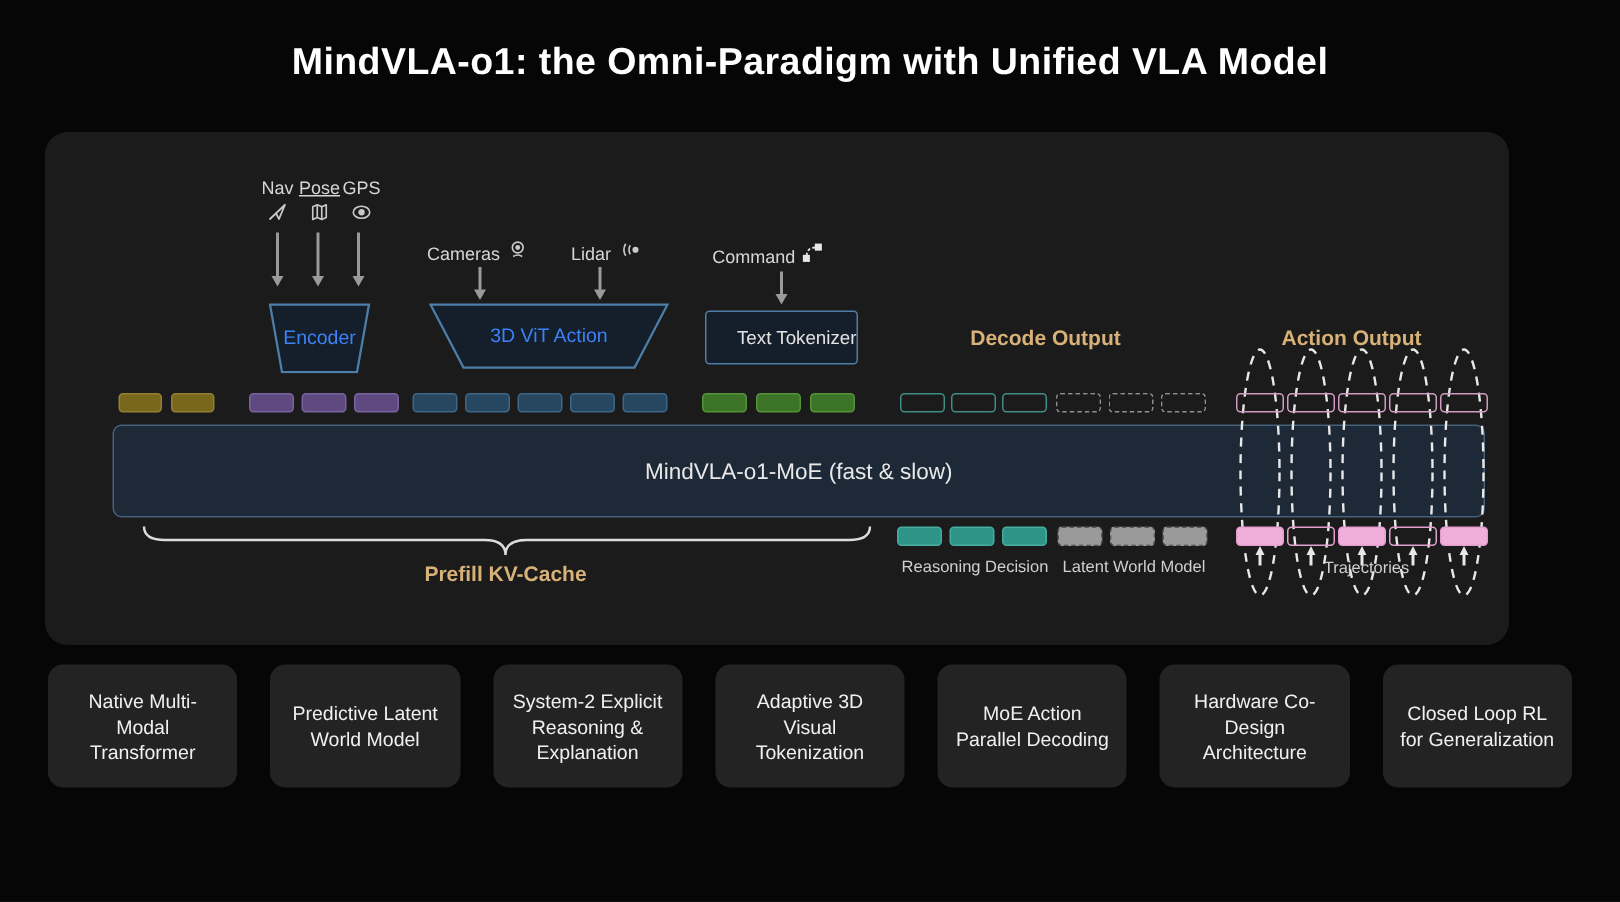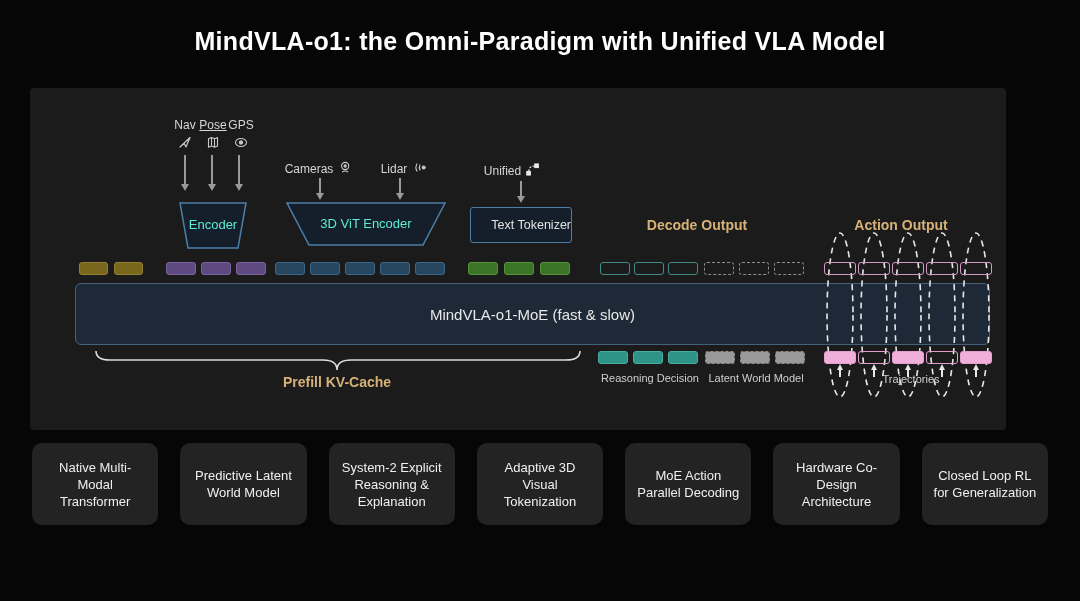--- a/index.html
+++ b/index.html
@@ -7,35 +7,35 @@
     --blue-border:#4d7ea8; --navy-fill:#141f2b; --moe-fill:#1d2936; --moe-border:#45607a;
     --txt:#d8d8d8;
   }
   *{box-sizing:border-box;margin:0;padding:0;}
   body{width:1080px;height:601px;background:var(--page-bg);overflow:hidden;
        font-family:"Liberation Sans","DejaVu Sans",sans-serif;color:var(--txt);}
   .page{position:relative;width:1080px;height:601px;}
   .title{position:absolute;top:27px;left:0;width:1080px;text-align:center;
          color:#fff;font-size:25px;font-weight:bold;letter-spacing:.3px;}
   .panel{position:absolute;left:30px;top:88px;width:976px;height:342px;
-         background:var(--panel-bg);border-radius:4px;}
+         background:var(--panel-bg);border-radius:15px;}
   .abs{position:absolute;}
   .ctr{transform:translateX(-50%);}
   .lbl{font-size:12px;color:#d6d6d6;white-space:nowrap;}
   .small-lbl{font-size:11px;color:#cfcfcf;white-space:nowrap;}
   .tan{color:var(--accent);font-size:14px;font-weight:bold;white-space:nowrap;}
   .icon{color:#c9c9c9;display:inline-block;vertical-align:middle;}
   .iconrow{display:flex;align-items:center;gap:5px;}
   .v-arrow{position:absolute;width:2px;background:#9a9a9a;}
   .v-arrow::after{content:'';position:absolute;bottom:-6px;left:-3px;
       border:4px solid transparent;border-top:7px solid #9a9a9a;border-bottom:none;}
   .up-arrow{position:absolute;width:2px;background:#e8e8e8;}
   .up-arrow::before{content:'';position:absolute;top:-5px;left:-2.5px;
       border:3.5px solid transparent;border-bottom:6px solid #e8e8e8;border-top:none;}
-  .trap-label{position:absolute;text-align:center;font-size:13px;color:#5eead4;}
+  .trap-label{position:absolute;text-align:center;font-size:13px;color:#3b82f6;}
   .tokenizer{position:absolute;left:440px;top:119px;width:102px;height:36px;
       background:var(--navy-fill);border:1.5px solid var(--blue-border);border-radius:3px;
       display:flex;align-items:center;justify-content:flex-end;font-size:12.5px;color:#e3e3e3;}
   .memory{position:absolute;left:8px;top:138px;width:142px;text-align:center;
       font-size:12.5px;color:#cfcfcf;line-height:17px;}
   .moe{position:absolute;left:45px;top:195px;width:915px;height:62px;
       background:var(--moe-fill);border:1px solid var(--moe-border);border-radius:6px;
       display:flex;align-items:center;justify-content:center;
       font-size:15px;color:#e8e8e8;z-index:1;}
   .token{position:absolute;height:13px;border-radius:3px;z-index:4;}
@@ -106,24 +106,24 @@
           </svg>
       </span>
     </div>
 
     <div class="v-arrow" style="left:289px;top:90px;height:16px;"></div>
     <div class="v-arrow" style="left:369px;top:90px;height:16px;"></div>
 
     <svg class="abs" style="left:256px;top:114px;" width="160" height="44" viewBox="0 0 160 44">
       <polygon points="1,1 159,1 137,43 23,43" fill="#141f2b" stroke="#4d7ea8" stroke-width="1.5"></polygon>
     </svg>
-    <div class="trap-label" style="left:256px;top:128px;width:160px;">3D ViT Encoder</div>
+    <div class="trap-label" style="left:256px;top:128px;width:160px;">3D ViT Action</div>
 
     <div class="abs ctr iconrow" style="left:482px;top:74px;">
-      <span class="lbl">Unified</span>
+      <span class="lbl">Command</span>
       <span class="icon">
         <svg width="14" height="13" viewBox="0 0 14 13" fill="none" stroke="#e8e8e8" stroke-width="1.2">
             <rect x="1" y="8.5" width="3.5" height="3.5" fill="#e8e8e8"></rect>
             <rect x="9" y="1" width="3.5" height="3.5" fill="#e8e8e8"></rect>
             <path d="M3 8.5 Q3 3 9 3" stroke-dasharray="2 1.5"></path>
           </svg>
       </span>
     </div>
     <div class="v-arrow" style="left:490px;top:93px;height:16px;"></div>
     <div class="tokenizer">

